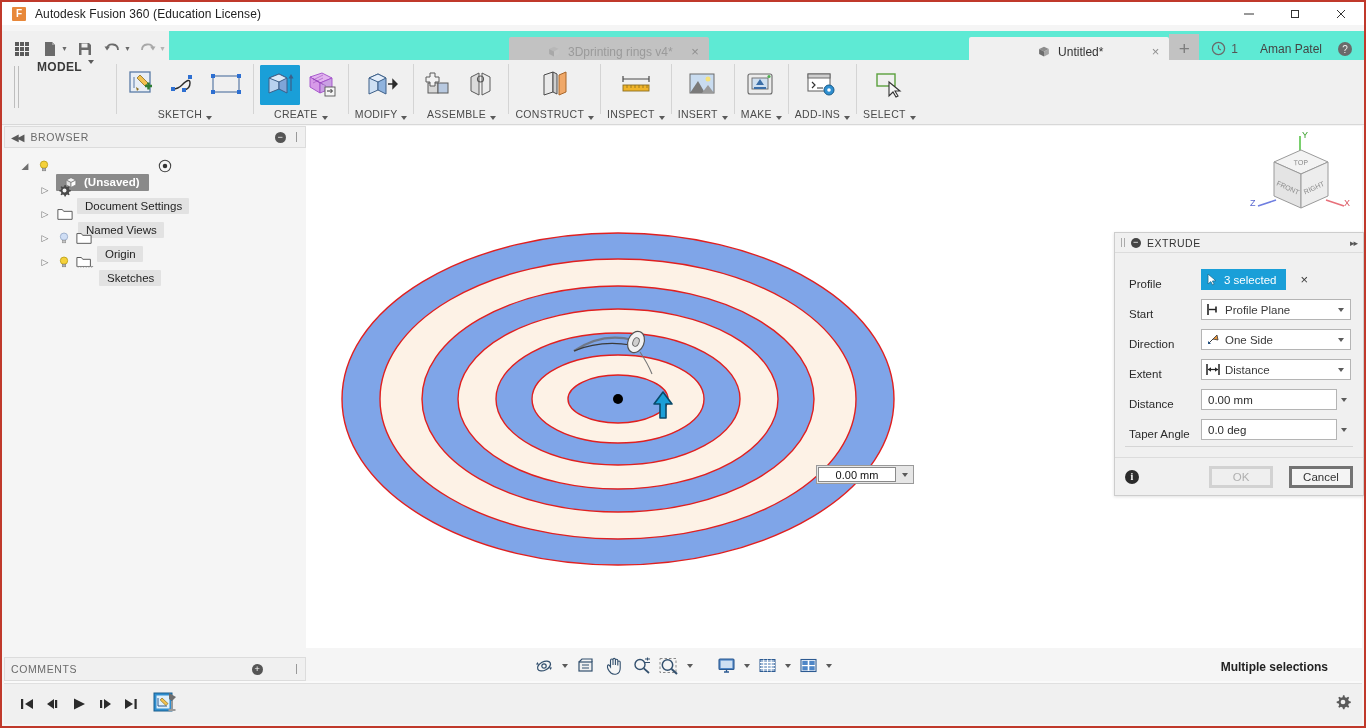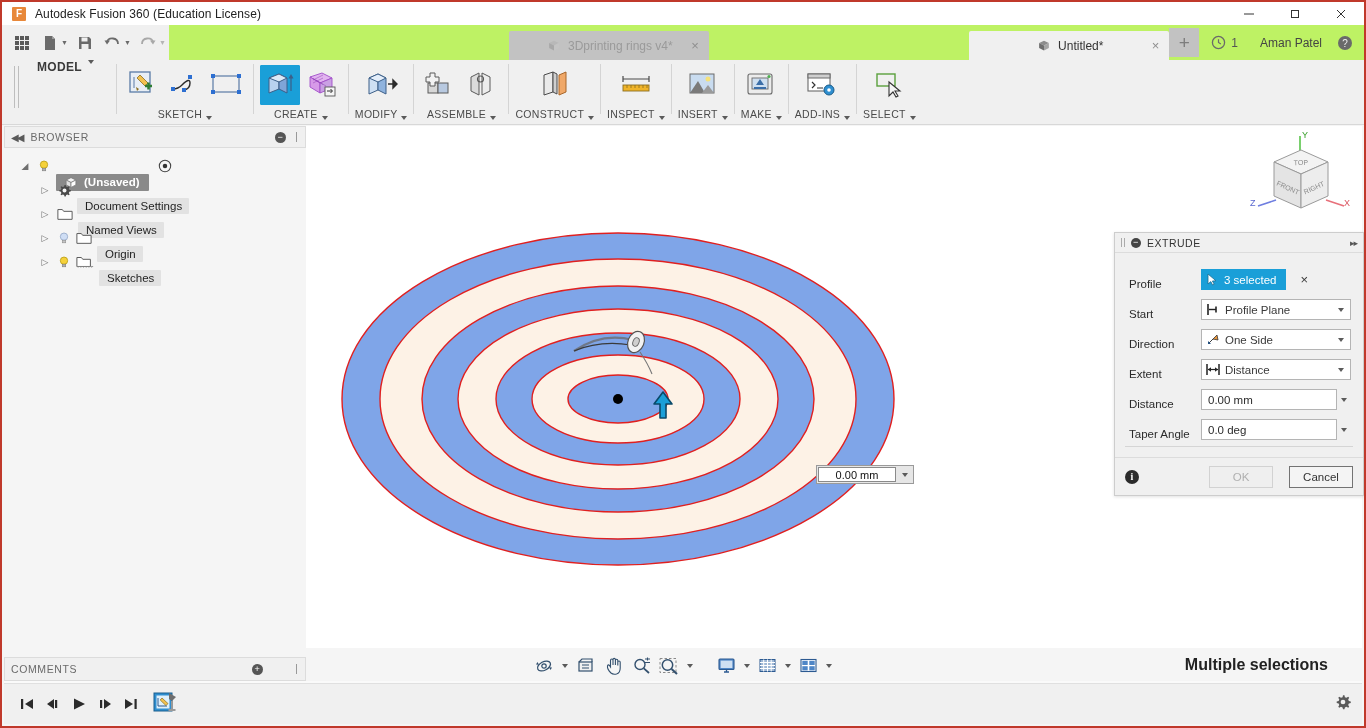--- a/index.html
+++ b/index.html
@@ -32,22 +32,22 @@
   .app-title { font-size: 12px; color: #222; letter-spacing: .1px; }
   .win-ctrls { margin-left: auto; display: flex; height: 23px; }
   .win-btn {
     width: 46px; height: 23px; display: flex; align-items: center; justify-content: center;
     font-size: 12px; color: #333;
   }
   .win-btn svg { display:block; }
 
   
   .tabbar {
-    position: absolute; top: 23px; left: 0; right: 0; height: 35px;
-    background: #bef264;
+    position: absolute; top: 29px; left: 0; right: 0; height: 35px;
+    background: #5eead4;
     display: flex; align-items: flex-end;
   }
   .tb-left { display: flex; align-items: center; height: 35px; padding-left: 6px; background:#f0f0f0; }
   .tb-icon {
     width: 28px; height: 28px; display: flex; align-items: center; justify-content: center;
     color: #5a5a5a; cursor: default;
   }
   .tb-caret { font-size: 7px; color: #6a6a6a; margin-left: -3px; margin-right: 3px; }
   .grid-icon { display: grid; grid-template-columns: repeat(3, 4px); grid-template-rows: repeat(3, 4px); gap: 1px; }
   .grid-icon i { background: #5a5a5a; display: block; }
@@ -177,21 +177,21 @@
   .field-caret { width: 14px; display:flex;align-items:center;justify-content:center; }
   .ex-divider { height:1px; background:#d5d5d5; margin: 6px 10px; }
   .ex-foot {
     height: 38px; border-top: 1px solid #dcdcdc; display:flex; align-items:center;
     padding: 0 10px; gap: 8px; background:#f0f0f0;
   }
   .info-ico { width:14px;height:14px;border-radius:50%;background:#2b2b2b;color:#fff;
     font-size:10px;font-weight:bold;display:flex;align-items:center;justify-content:center;
     font-family:"Liberation Serif",serif; }
   .btn {
-    margin-left: auto; min-width: 64px; height: 22px; border:1px solid #737373;
+    margin-left: auto; min-width: 64px; height: 22px; border:3px solid #737373;
     background:#f4f4f4; font-size:11.5px; color:#333;
     display:flex;align-items:center;justify-content:center;
   }
   .btn.disabled { color: #b0b0b0; background:#efefef; border-color:#d2d2d2; }
   .btn + .btn { margin-left: 8px; }
 
   
   .comments {
     position: absolute; left: 2px; bottom: 45px; width: 302px; height: 24px;
     background: #f0f0f0; border: 1px solid #dcdcdc; display:flex; align-items:center;
@@ -202,21 +202,21 @@
   .navbar {
     position: absolute; left: 0; right: 0; bottom: 45px; height: 30px;
     display: flex; align-items: center; justify-content: center; gap: 0px;
     pointer-events: none;
   }
   .nav-in { display:flex; align-items:center; gap: 2px; pointer-events:auto; }
   .nbtn { width: 26px; height: 26px; display:flex;align-items:center;justify-content:center; }
   .ncaret { width: 11px; display:flex;align-items:center;justify-content:center; }
   .nav-gap { width: 14px; }
   .status-right {
-    position: absolute; right: 36px; bottom: 52px; font-size: 16px; color:#222; font-weight: bold;
+    position: absolute; right: 36px; bottom: 52px; font-size: 12px; color:#222; font-weight: bold;
   }
   .timeline {
     position: absolute; left: 2px; right: 2px; bottom: 2px; height: 41px;
     background: #f0f0f0; border-top: 1px solid #e0e0e0;
     display: flex; align-items: center; padding: 0 10px;
   }
   .tl-btn { width: 26px; height: 30px; display:flex;align-items:center;justify-content:center; }
   .tl-feature { width: 30px; height: 30px; margin-left: 6px; display:flex;align-items:center;justify-content:center; }
   .gear-right { margin-left: auto; color:#555; }
   .divider-band {

